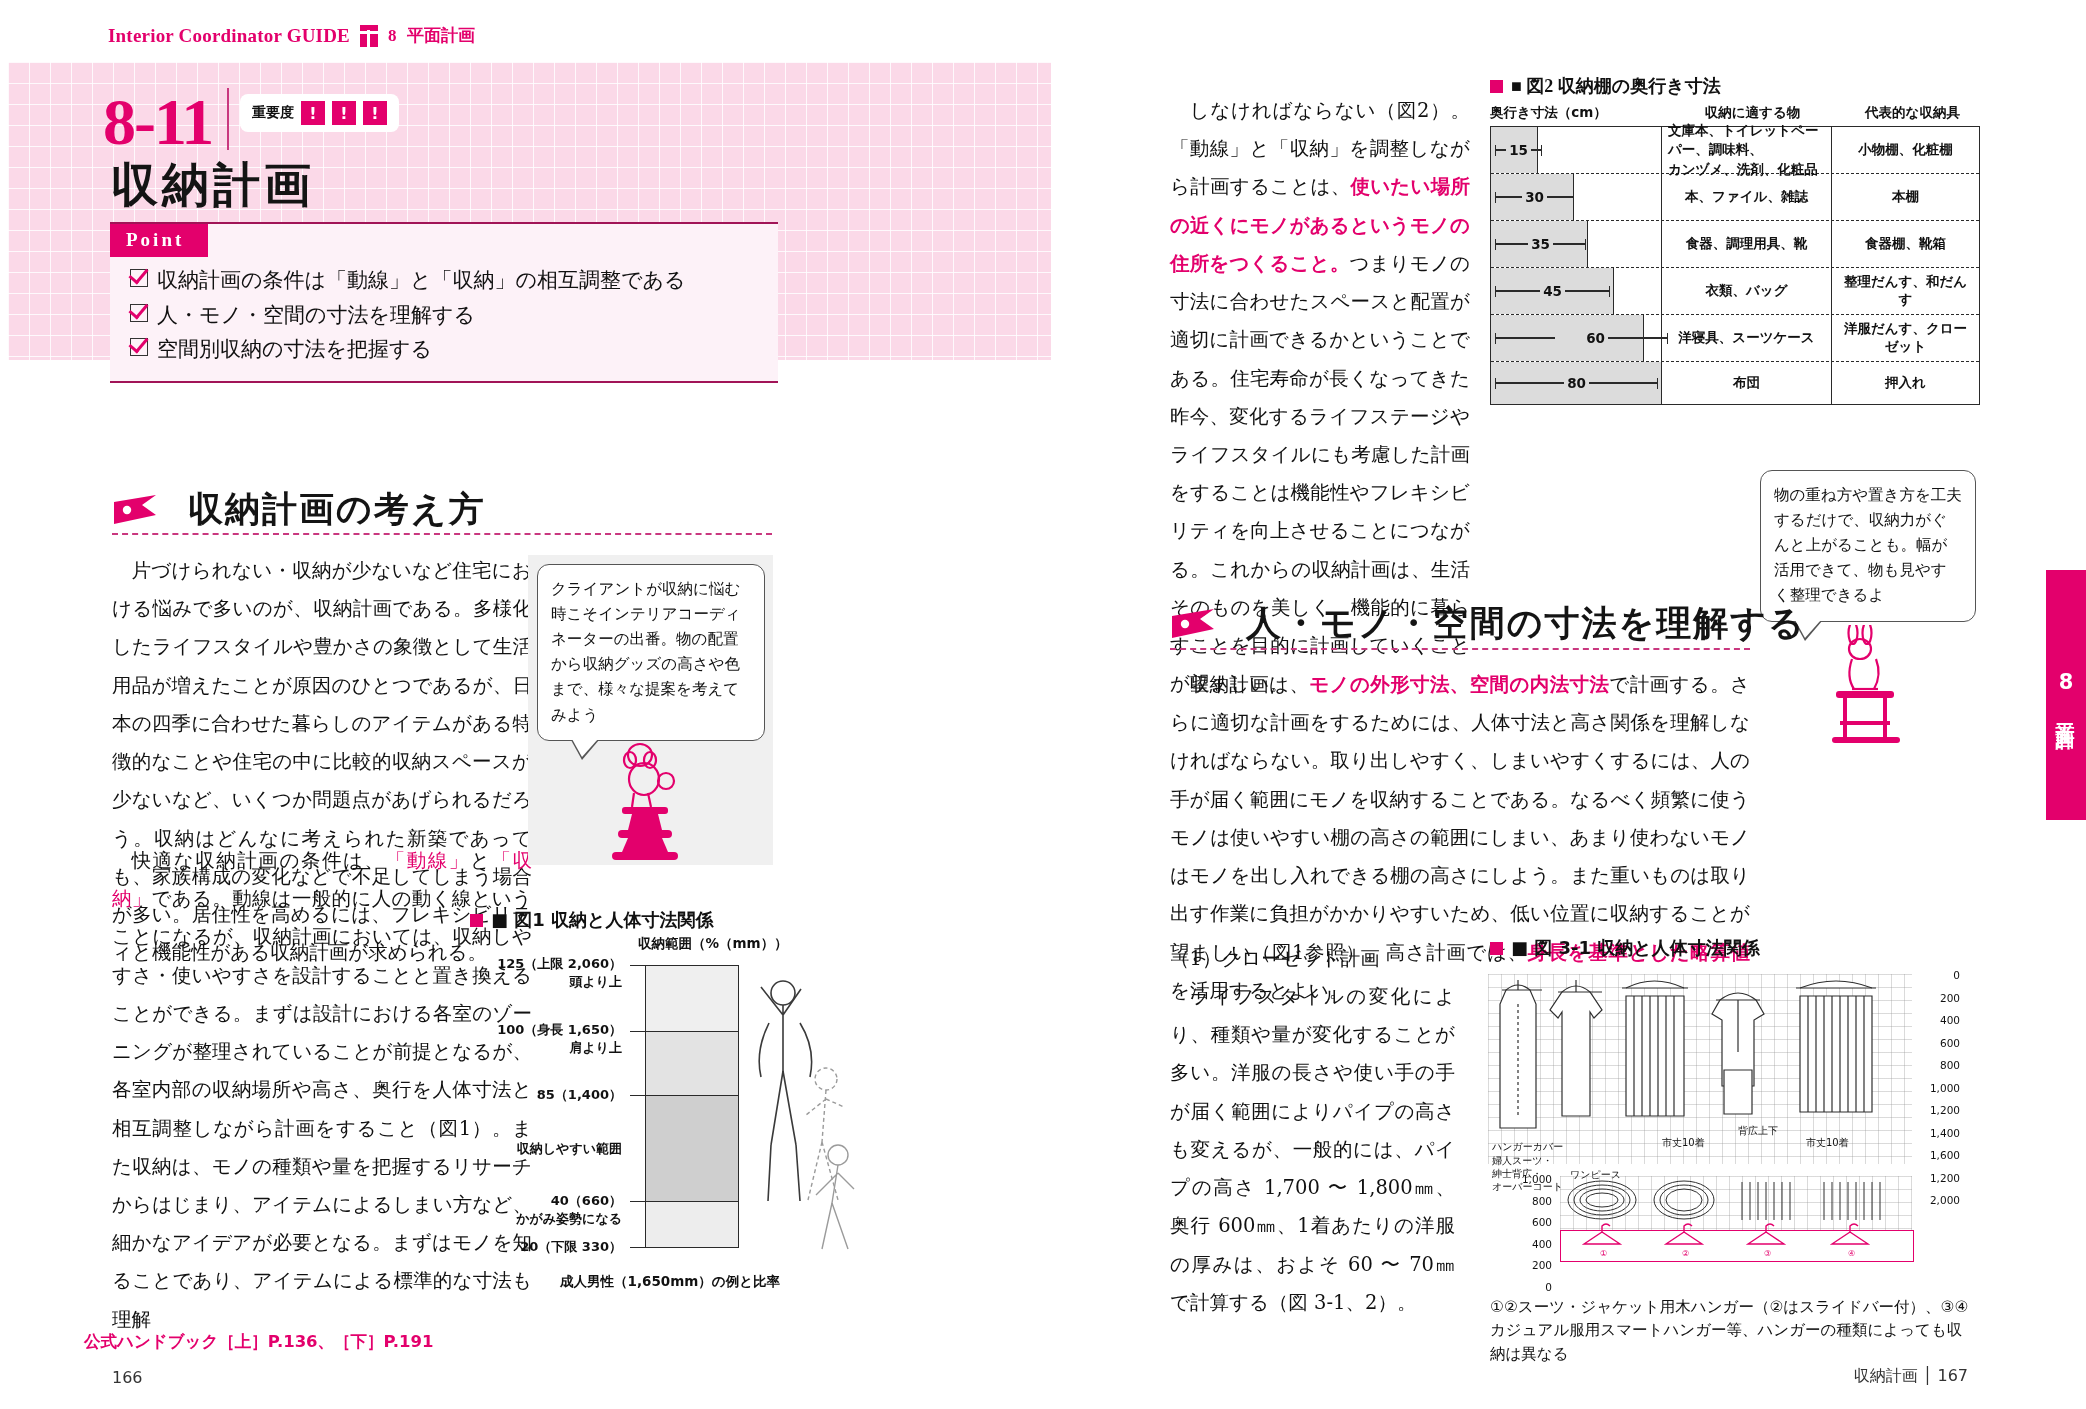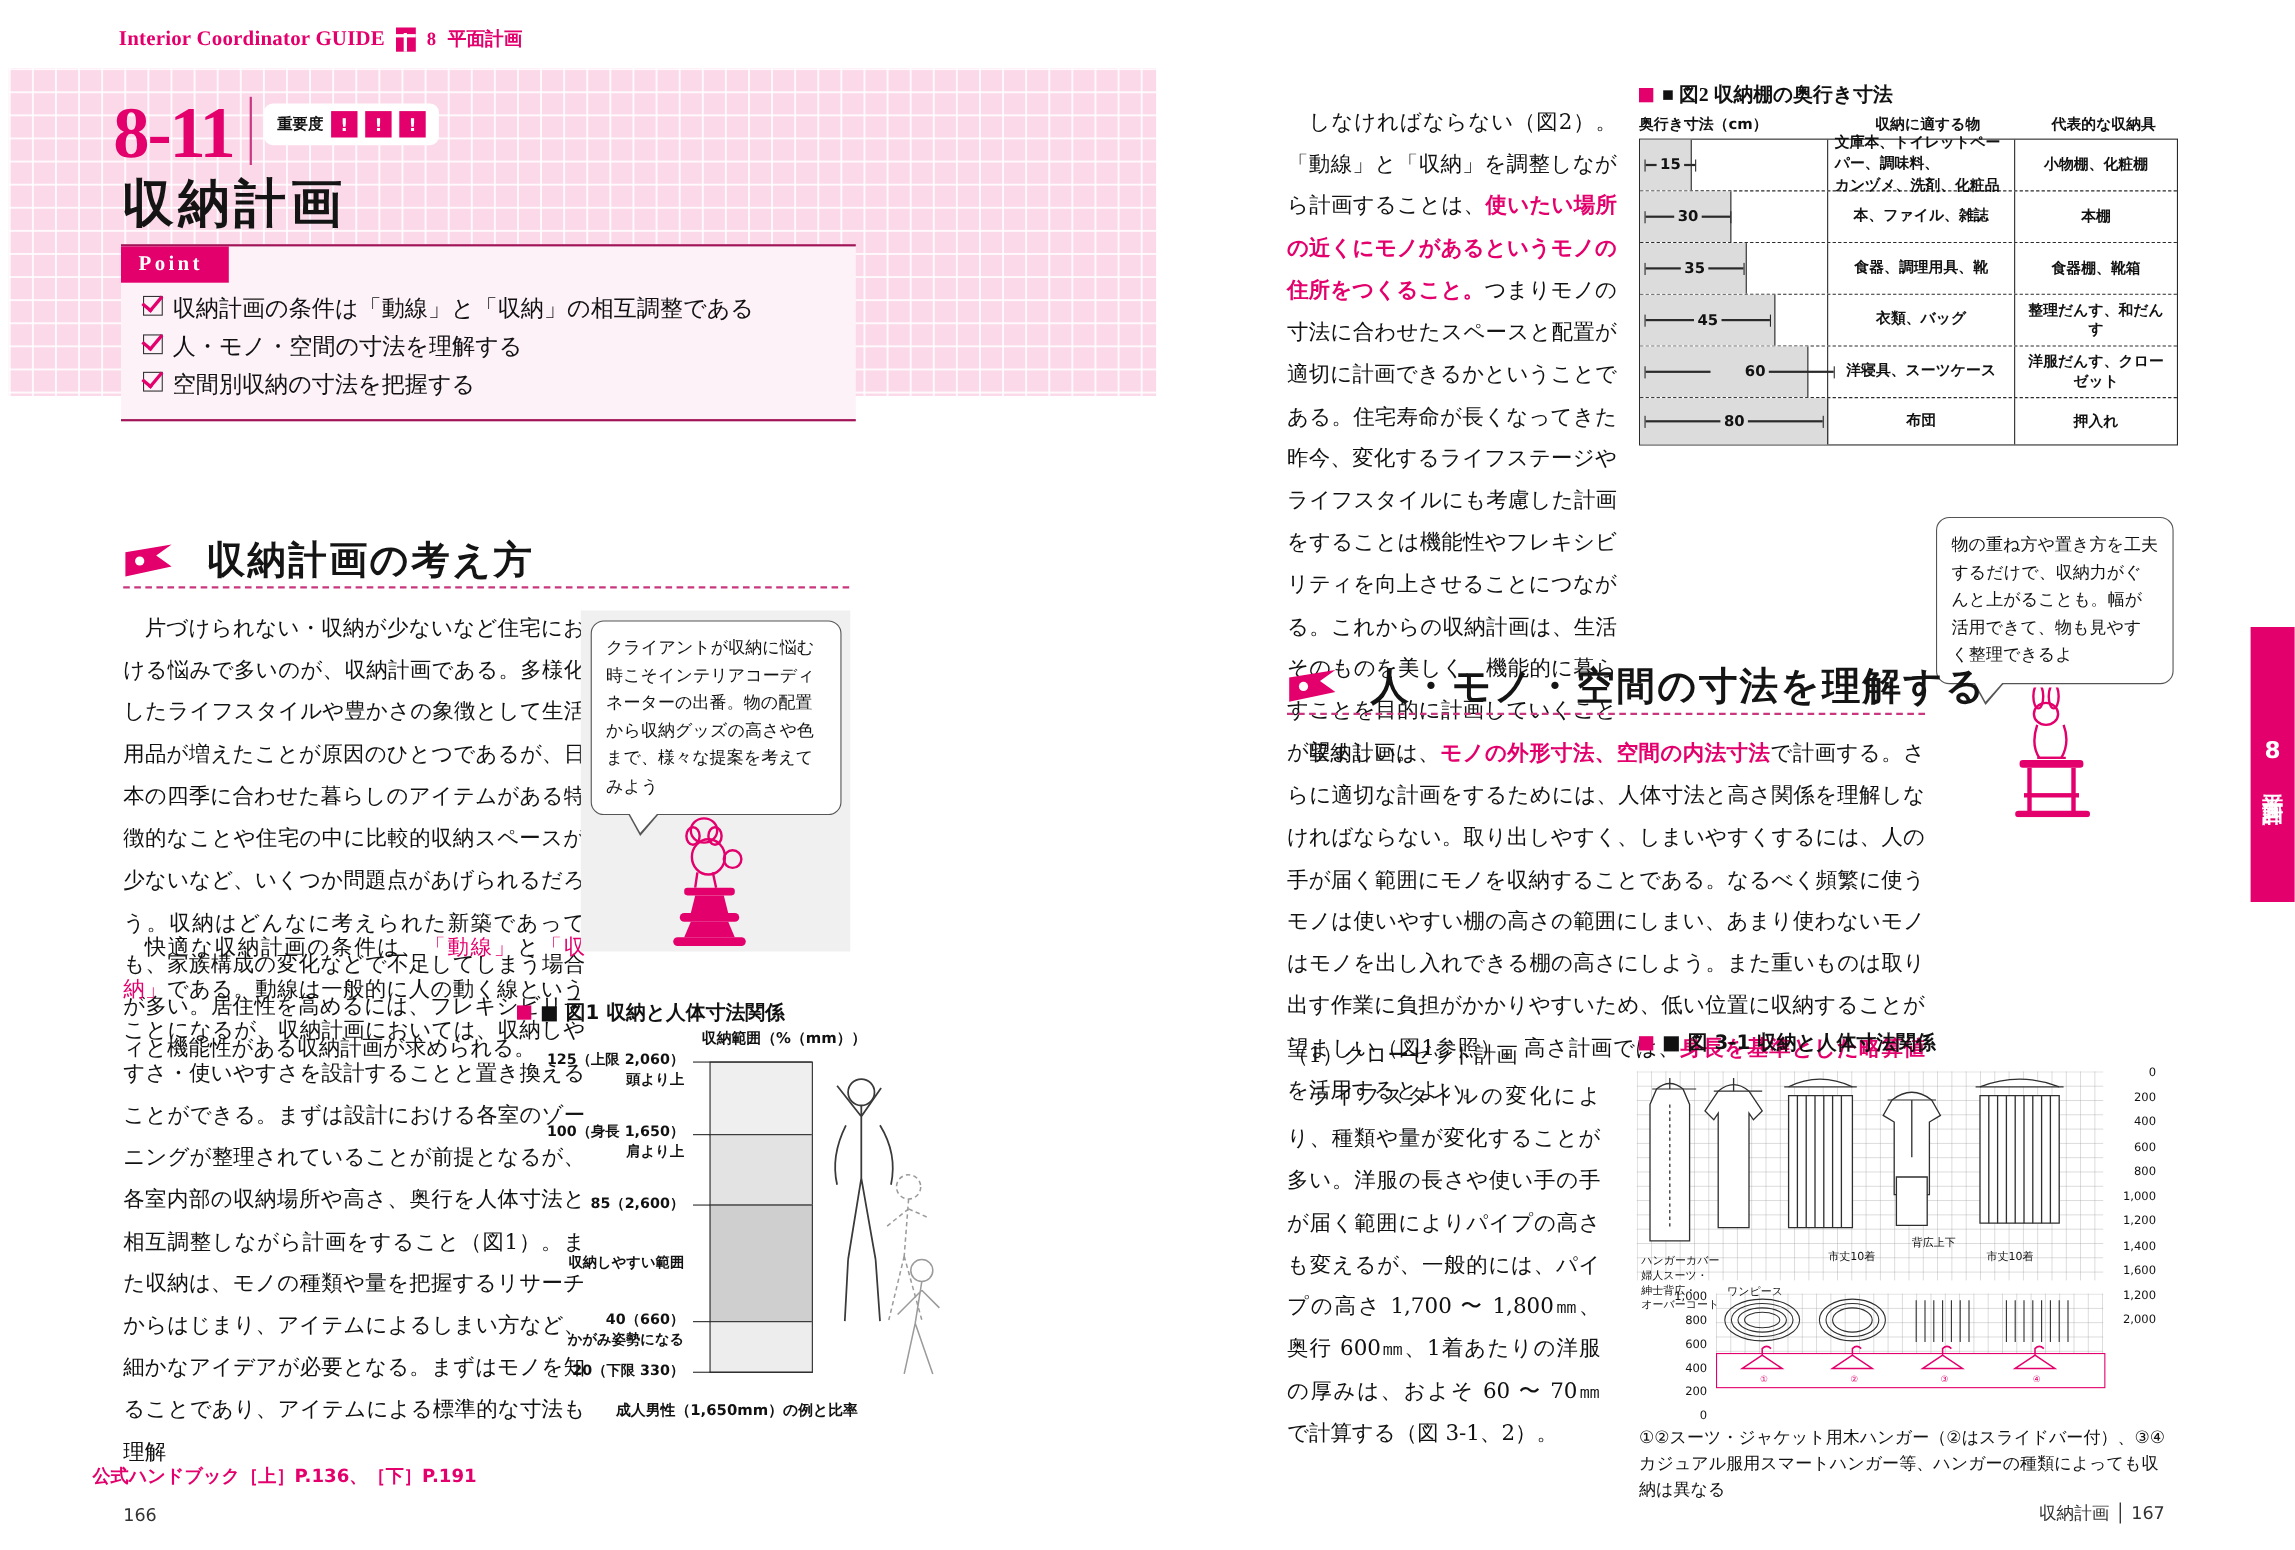--- a/index.html
+++ b/index.html
@@ -254,21 +254,21 @@
 
     <div class="f1lab" style="left:0px;top:20px;width:152px;">
       <div>125（上限 2,060）</div>
       <div>頭より上</div>
     </div>
     <div class="f1lab" style="left:0px;top:86px;width:152px;">
       <div>100（身長 1,650）</div>
       <div>肩より上</div>
     </div>
     <div class="f1lab" style="left:0px;top:151px;width:152px;">
-      <div>85（2,600）</div>
+      <div>85（1,400）</div>
     </div>
     <div class="f1lab" style="left:0px;top:205px;width:152px;">
       <div>収納しやすい範囲</div>
     </div>
     <div class="f1lab" style="left:0px;top:257px;width:152px;">
       <div>40（660）</div>
       <div>かがみ姿勢になる</div>
     </div>
     <div class="f1lab" style="left:0px;top:303px;width:152px;">
       <div>20（下限 330）</div>

